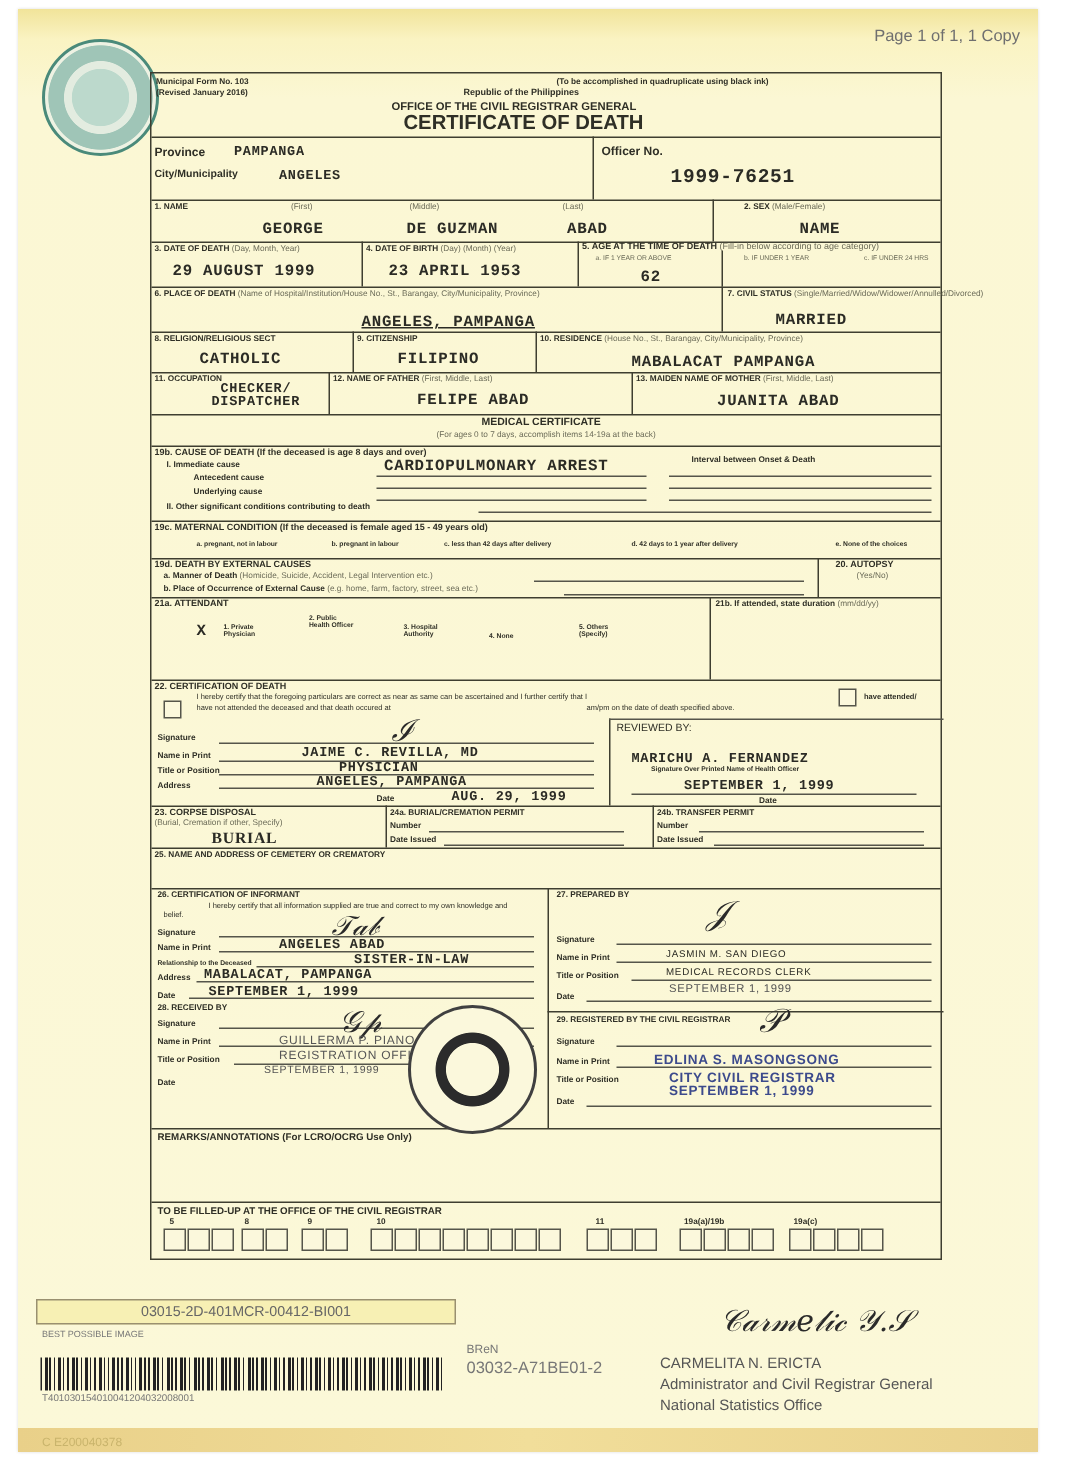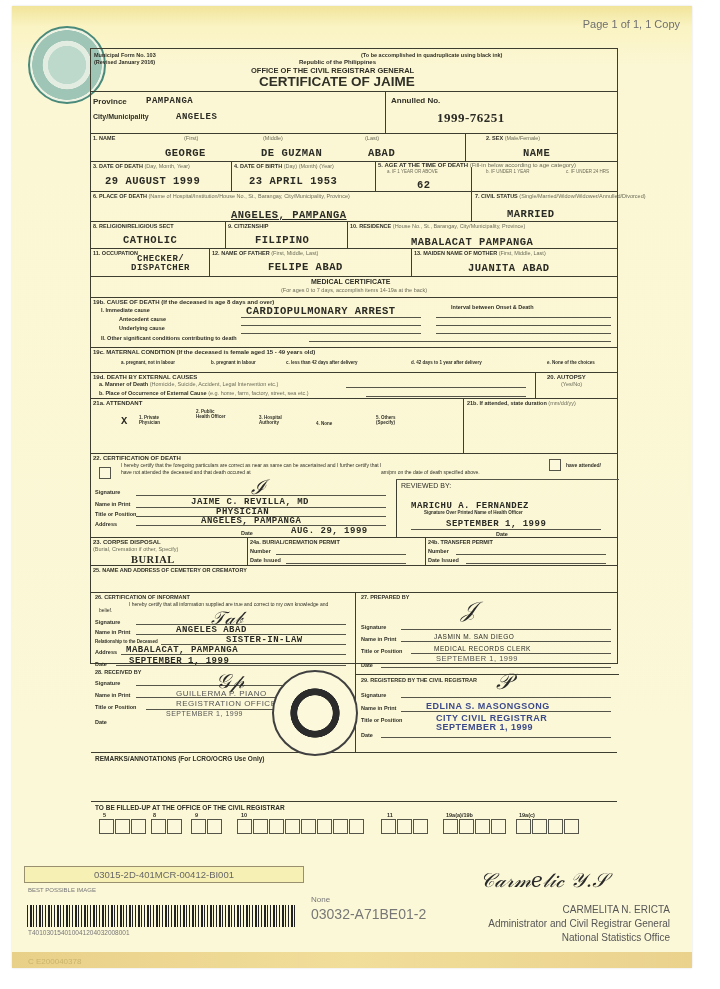--- a/index.html
+++ b/index.html
@@ -1,66 +1,66 @@
 <!DOCTYPE html>
 <html><head>
 <meta charset="utf-8">
 <style>
 *{box-sizing:border-box;margin:0;padding:0}
 body{width:720px;height:989px;background:#ffffff;position:relative;overflow:hidden;font-family:"Liberation Sans",sans-serif;color:#2a2a22}
 .paper{position:absolute;left:12px;top:6px;width:680px;height:962px;background:linear-gradient(180deg,#f1e49a 0px,#faf3c2 20px,#fbf7d4 60px,#fbf8d8 100%);box-shadow:0 0 2px #ddd}
 .paper-bottom{position:absolute;left:12px;top:952px;width:680px;height:16px;background:linear-gradient(90deg,#e9d089,#f1de9a 50%,#ead28d)}
 .page-label{position:absolute;right:40px;top:18px;font-size:11px;color:#6f6f6f}
 .seal{position:absolute;left:28px;top:26px;width:78px;height:78px;border-radius:50%;border:2px solid #4a8a7a;background:radial-gradient(circle,#bcd9cc 0 36%,#e3ece0 37% 46%,#9fc5b7 47% 66%,#eef2e3 67%);}
-.form{position:absolute;left:90px;top:48px;width:528px;height:616px;border:1.6px solid #3e3e30}
+.form{position:absolute;left:100px;top:48px;width:528px;height:792px;border:1.6px solid #3e3e30}
 .row{position:absolute;left:0;width:100%;border-top:1.4px solid #3e3e30}
 .vl{position:absolute;border-left:1.2px solid #3e3e30}
 .lbl{position:absolute;font-size:5.5px;font-weight:bold;color:#2f2f26;white-space:nowrap}
 .lbl .hint{font-weight:normal;color:#6b6b58}
 .val{position:absolute;font-family:"Liberation Mono",monospace;font-weight:bold;font-size:10.5px;color:#2b2b25;white-space:nowrap;letter-spacing:0.5px}
 .val.sm{font-size:9px}
 .val.blue{font-family:"Liberation Sans",sans-serif;color:#3c4a8c}
 .val.sans{font-family:"Liberation Sans",sans-serif;font-weight:normal;font-size:7px}
 .line{position:absolute;border-bottom:0.8px solid #55554a}
 .cb{position:absolute;width:12px;height:12px;border:1px solid #55554a;background:#fbf8dc}
 .boxes{position:absolute;display:flex}
 .boxes span{display:block;width:15px;height:15px;border:1px solid #55554a;margin-right:1px;background:#fbf8dc}
 .sig{position:absolute;font-family:"DejaVu Serif",serif;font-style:italic;color:#2a2a2a}
 .docseal{position:absolute;left:272px;top:670px;width:86px;height:86px;border-radius:50%;border:2px solid #404040;background:radial-gradient(circle,#fbf8dc 0 30%,#2b2b2b 31% 42%,#fbf8dc 43% 60%,#fbf8dc 61%)}
 .ref-box{position:absolute;left:24px;top:866px;width:280px;height:17px;border:1px solid #999070;background:#f7f0b4;font-size:9.5px;color:#666;text-align:center;line-height:15px}
 .small-grey{position:absolute;font-size:6px;color:#777}
 .barcode{position:absolute;left:27px;top:905px;width:268px;height:22px;background:repeating-linear-gradient(90deg,#222 0 1px,transparent 1px 3px,#222 3px 5px,transparent 5px 6px,#222 6px 7px,transparent 7px 9px)}
-.footer-text{position:absolute;font-size:10px;color:#555;text-align:right}
+.footer-text{position:absolute;font-size:10px;color:#555;text-align:left}
 </style>
 </head>
 <body>
 
 <div class="paper"></div>
 <div class="paper-bottom"></div>
 <div class="page-label">Page 1 of 1, 1 Copy</div>
 
 <div class="seal"></div>
 
 <div class="form">
 
   <div class="lbl" style="left:3px;top:3px;font-size:5.5px">Municipal Form No. 103</div>
   <div class="lbl" style="left:3px;top:10px;font-size:5.5px">(Revised January 2016)</div>
   <div class="lbl" style="left:270px;top:3px;font-size:5.5px">(To be accomplished in quadruplicate using black ink)</div>
   <div class="lbl" style="left:208px;top:10px;font-size:6px">Republic of the Philippines</div>
   <div class="lbl" style="left:160px;top:17px;font-size:7.5px">OFFICE OF THE CIVIL REGISTRAR GENERAL</div>
-  <div class="lbl" style="left:168px;top:25px;font-size:13.5px;font-family:'Liberation Sans',sans-serif">CERTIFICATE OF JAIME</div>
+  <div class="lbl" style="left:168px;top:25px;font-size:13.5px;font-family:'Liberation Sans',sans-serif">CERTIFICATE OF DEATH</div>
 
   <div class="row" style="top:42px"></div>
   <div class="vl" style="left:294px;top:42px;height:42px"></div>
   <div class="lbl" style="left:2px;top:48px;font-size:8px">Province</div>
   <div class="val sm" style="left:55px;top:47px">PAMPANGA</div>
   <div class="lbl" style="left:2px;top:64px;font-size:7px">City/Municipality</div>
   <div class="val sm" style="left:85px;top:63px">ANGELES</div>
-  <div class="lbl" style="left:300px;top:47px;font-size:8px">Annulled No.</div>
-  <div class="val" style="left:346px;top:61px;font-size:13px;font-family:Liberation Serif, serif">1999-76251</div>
+  <div class="lbl" style="left:300px;top:47px;font-size:8px">Officer No.</div>
+  <div class="val" style="left:346px;top:61px;font-size:13px;font-family:Liberation Mono, monospace">1999-76251</div>
 
   <div class="row" style="top:84px"></div>
   <div class="vl" style="left:374px;top:84px;height:28px"></div>
   <div class="lbl" style="left:2px;top:86px">1. NAME</div>
   <div class="lbl" style="left:93px;top:86px"><span class="hint">(First)</span></div>
   <div class="lbl" style="left:172px;top:86px"><span class="hint">(Middle)</span></div>
   <div class="lbl" style="left:274px;top:86px"><span class="hint">(Last)</span></div>
   <div class="val" style="left:74px;top:98px">GEORGE</div>
   <div class="val" style="left:170px;top:98px">DE GUZMAN</div>
   <div class="val" style="left:277px;top:98px">ABAD</div>
@@ -325,19 +325,19 @@
       <span></span>
     </div>
 </div>
 
 <div class="docseal"></div>
 
 <div class="ref-box">03015-2D-401MCR-00412-BI001</div>
 <div class="small-grey" style="left:28px;top:887px">BEST POSSIBLE IMAGE</div>
 <div class="barcode"></div>
 <div class="small-grey" style="left:28px;top:929px;font-size:6.5px">T401030154010041204032008001</div>
-<div class="small-grey" style="left:311px;top:895px;font-size:8px">None</div>
-<div class="small-grey" style="left:311px;top:906px;font-size:14px">03032-A71BE01-2</div>
+<div class="small-grey" style="left:311px;top:895px;font-size:8px">BReN</div>
+<div class="small-grey" style="left:311px;top:906px;font-size:11px">03032-A71BE01-2</div>
 <div class="sig" style="left:480px;top:868px;font-size:20px">𝒞𝒶𝓇𝓂𝑒𝓁𝒾𝒸 𝒴.𝒮</div>
 <div class="footer-text" style="left:440px;top:904px;width:230px">CARMELITA N. ERICTA</div>
 <div class="footer-text" style="left:440px;top:918px;width:230px">Administrator and Civil Registrar General</div>
 <div class="footer-text" style="left:440px;top:932px;width:230px">National Statistics Office</div>
 <div class="small-grey" style="left:28px;top:957px;font-size:8px;color:#c9b46c">C E200040378</div>
 
 </body></html>

